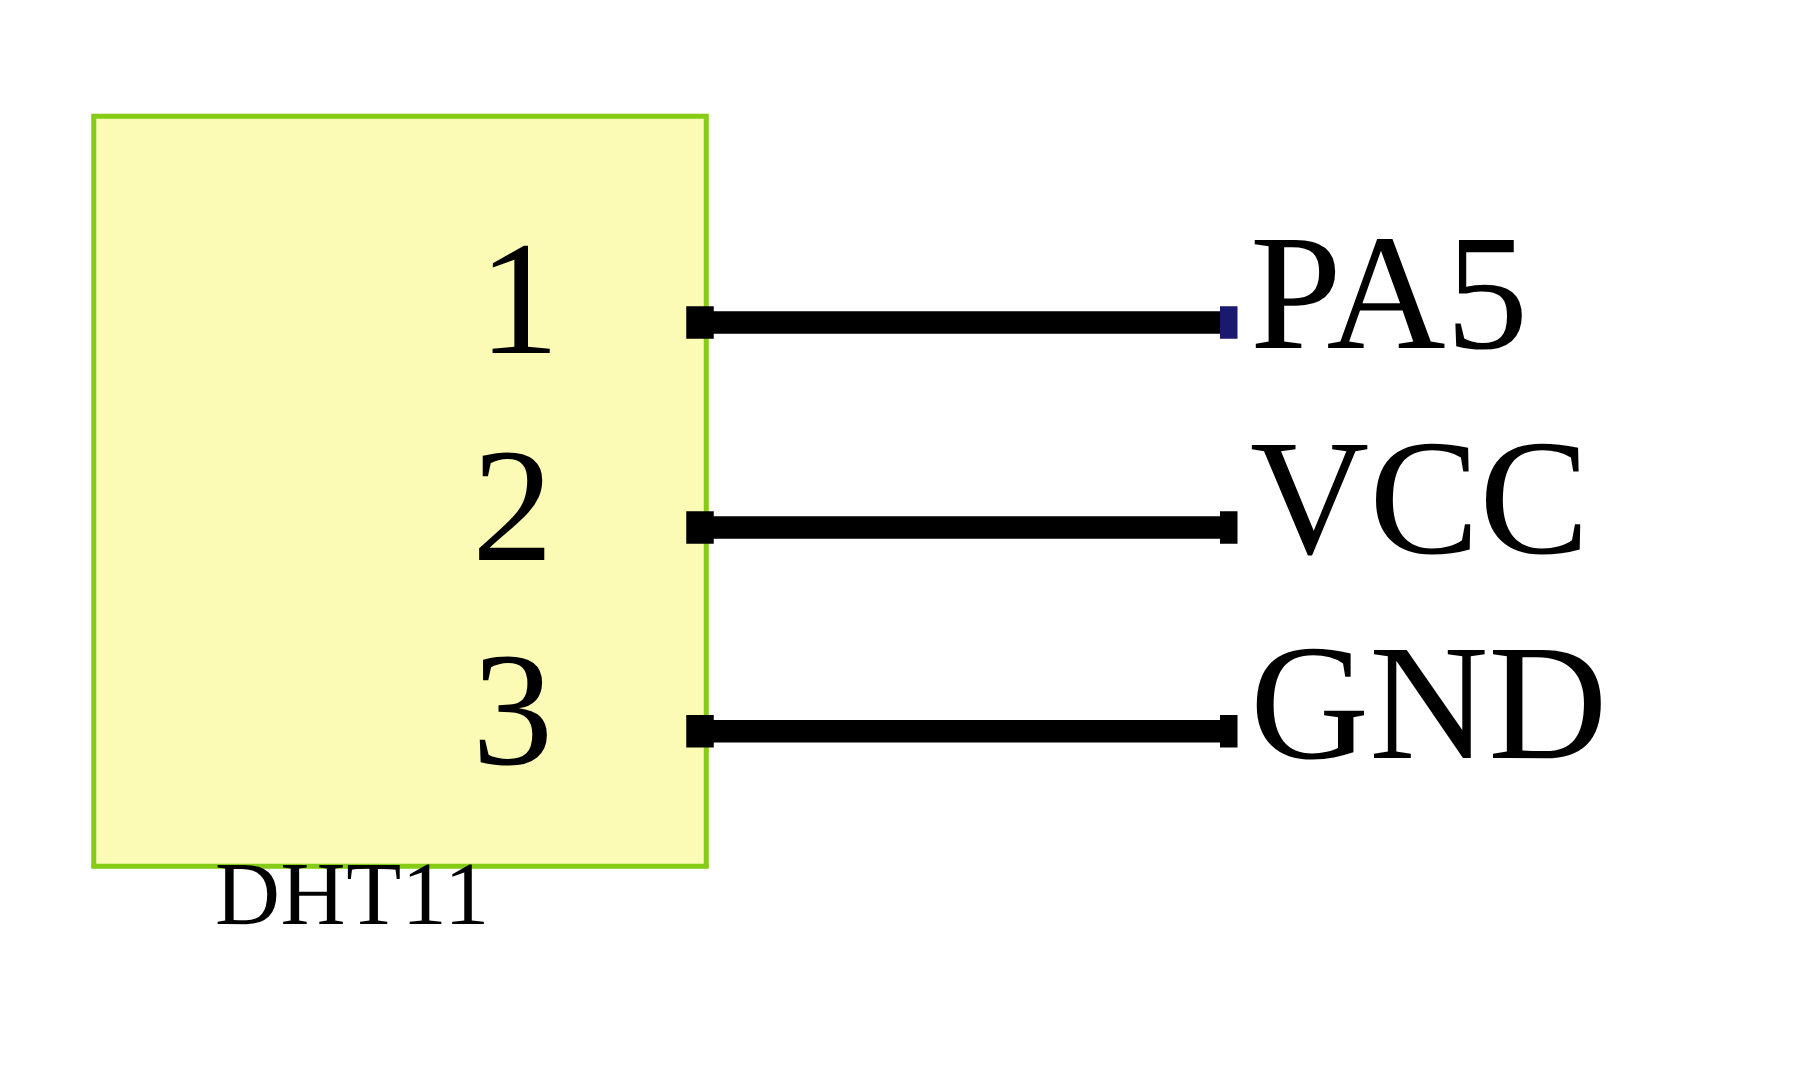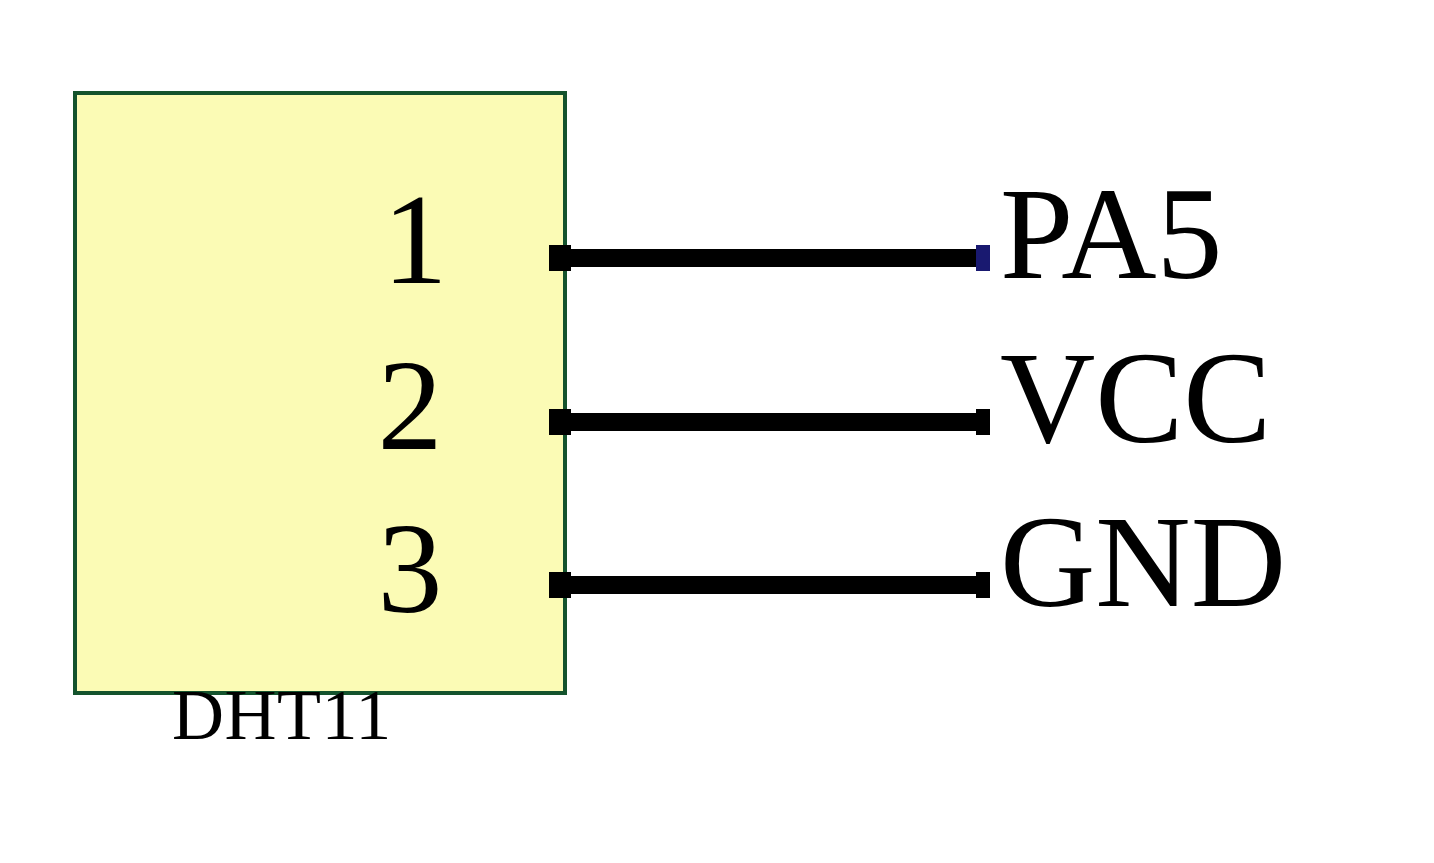--- a/index.html
+++ b/index.html
@@ -20,21 +20,21 @@
 
   
   .chip-body {
     position: absolute;
     left: 73px;
     top: 91px;
     width: 494px;
     height: 604px;
     box-sizing: border-box;
     background: #fbfbb5;
-    border: 4px solid #14532d;
+    border: 4px solid #84cc16;
   }
 
   
   .chip-designator {
     position: absolute;
     left: 95px;
     top: 584px;
     font-size: 72px;
     line-height: 1;
     color: #000000;

